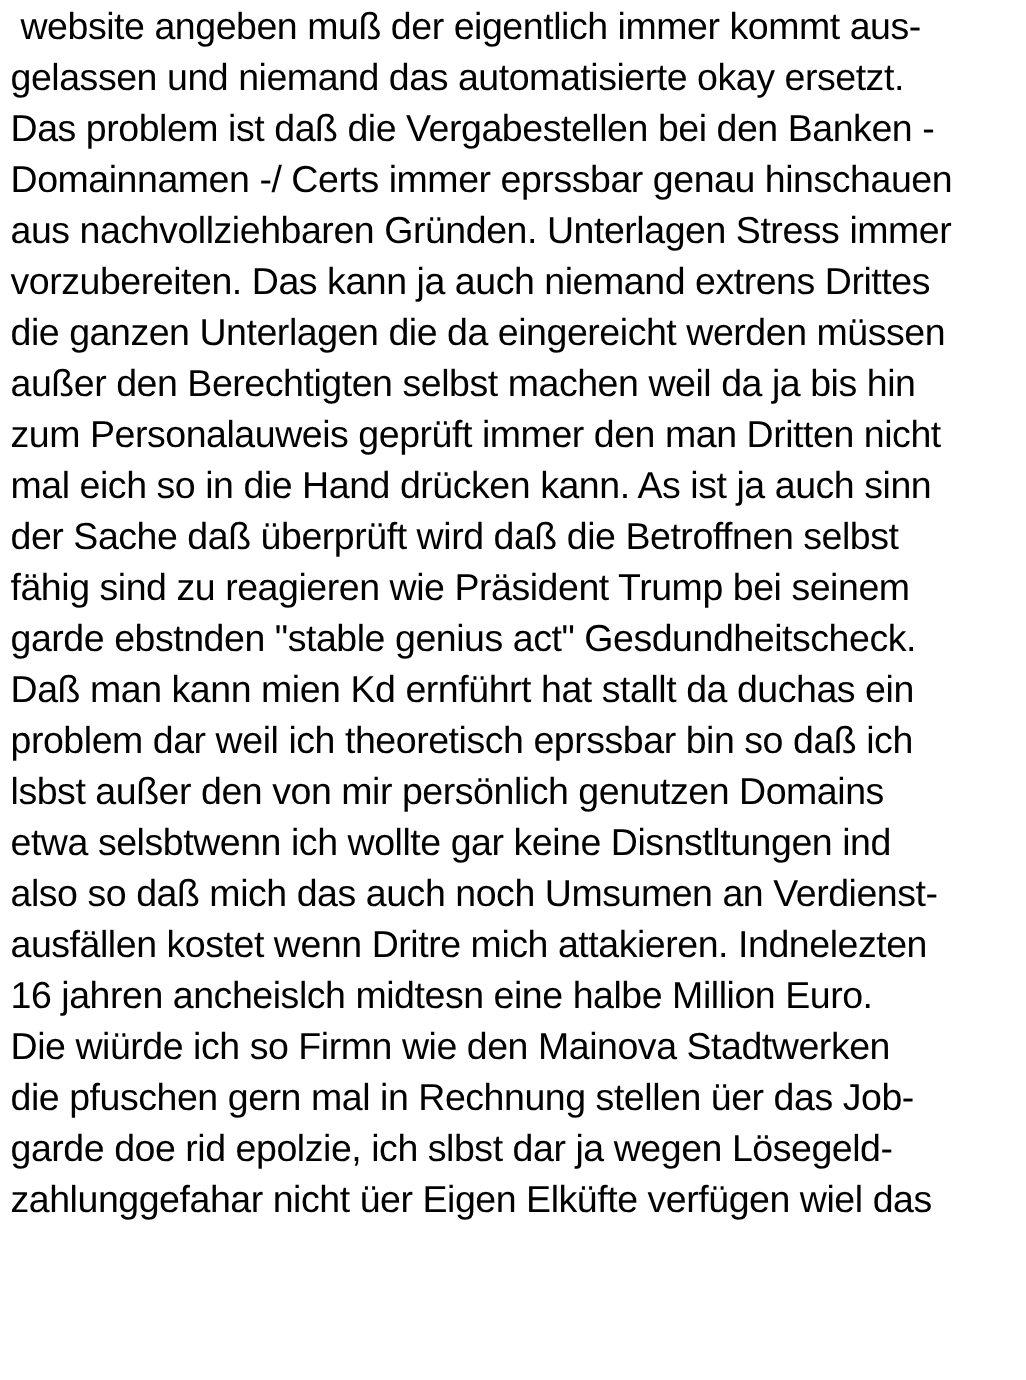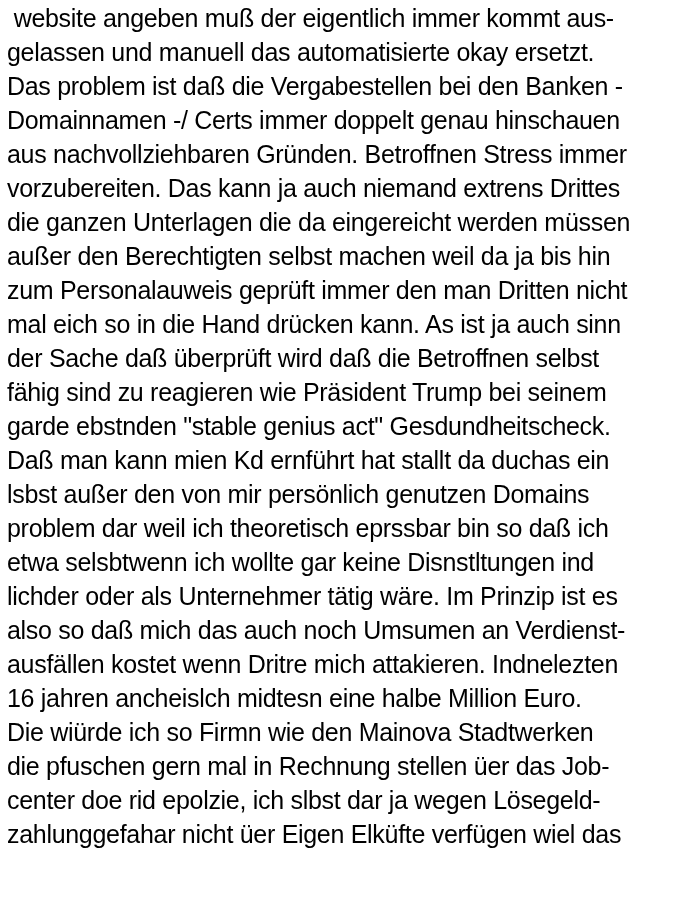--- a/index.html
+++ b/index.html
@@ -28,37 +28,36 @@
     white-space: pre;       
     height: 34px;
     overflow: hidden;
   }
 </style>
 </head>
 <body>
 
 <div class="page">
   <div class="text-line"> website angeben muß der eigentlich immer kommt aus-</div>
-  <div class="text-line">gelassen und manuell das automatisierte okay ersetzt.</div>
+  <div class="text-line">gelassen und niemand das automatisierte okay ersetzt.</div>
   <div class="text-line">Das problem ist daß die Vergabestellen bei den Banken -</div>
-  <div class="text-line">Domainnamen -/ Certs immer doppelt genau hinschauen</div>
-  <div class="text-line">aus nachvollziehbaren Gründen. Betroffnen Stress immer</div>
+  <div class="text-line">Domainnamen -/ Certs immer eprssbar genau hinschauen</div>
+  <div class="text-line">aus nachvollziehbaren Gründen. Unterlagen Stress immer</div>
   <div class="text-line">vorzubereiten. Das kann ja auch niemand extrens Drittes</div>
   <div class="text-line">die ganzen Unterlagen die da eingereicht werden müssen</div>
   <div class="text-line">außer den Berechtigten selbst machen weil da ja bis hin</div>
   <div class="text-line">zum Personalauweis geprüft immer den man Dritten nicht</div>
   <div class="text-line">mal eich so in die Hand drücken kann. As ist ja auch sinn</div>
   <div class="text-line">der Sache daß überprüft wird daß die Betroffnen selbst</div>
   <div class="text-line">fähig sind zu reagieren wie Präsident Trump bei seinem</div>
   <div class="text-line">garde ebstnden "stable genius act" Gesdundheitscheck.</div>
   <div class="text-line">Daß man kann mien Kd ernführt hat stallt da duchas ein</div>
+  <div class="text-line">problem dar weil ich theoretisch eprssbar bin so daß ich</div>
   <div class="text-line">lsbst außer den von mir persönlich genutzen Domains</div>
-  <div class="text-line">problem dar weil ich theoretisch eprssbar bin so daß ich</div>
   <div class="text-line">etwa selsbtwenn ich wollte gar keine Disnstltungen ind</div>
-  <div class="text-line">lichder oder als Unternehmer tätig wäre. Im Prinzip ist es</div>
   <div class="text-line">also so daß mich das auch noch Umsumen an Verdienst-</div>
   <div class="text-line">ausfällen kostet wenn Dritre mich attakieren. Indnelezten</div>
   <div class="text-line">16 jahren ancheislch midtesn eine halbe Million Euro.</div>
   <div class="text-line">Die wiürde ich so Firmn wie den Mainova Stadtwerken</div>
   <div class="text-line">die pfuschen gern mal in Rechnung stellen üer das Job-</div>
-  <div class="text-line">center doe rid epolzie, ich slbst dar ja wegen Lösegeld-</div>
+  <div class="text-line">garde doe rid epolzie, ich slbst dar ja wegen Lösegeld-</div>
   <div class="text-line">zahlunggefahar nicht üer Eigen Elküfte verfügen wiel das</div>
 </div>
 
 </body></html>

